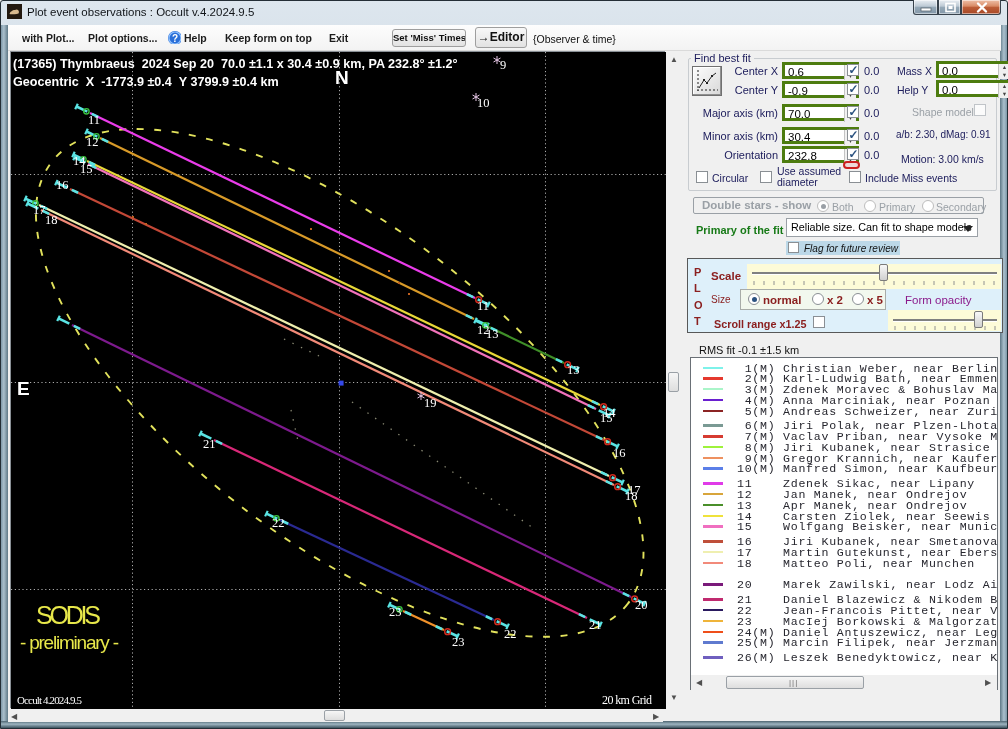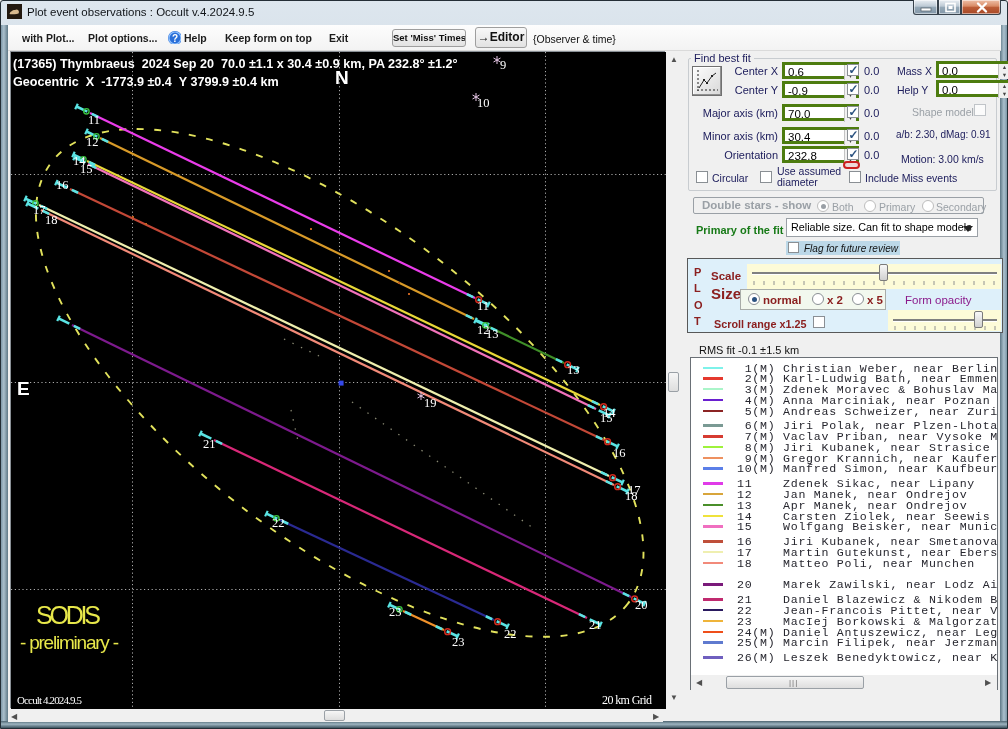--- a/index.html
+++ b/index.html
@@ -353,21 +353,21 @@
     <line x1="172" y1="0" x2="172" y2="4" stroke="#909090" stroke-width="1"></line>
     <line x1="182" y1="0" x2="182" y2="4" stroke="#909090" stroke-width="1"></line>
     <line x1="192" y1="0" x2="192" y2="4" stroke="#909090" stroke-width="1"></line>
     <line x1="202" y1="0" x2="202" y2="4" stroke="#909090" stroke-width="1"></line>
     <line x1="212" y1="0" x2="212" y2="4" stroke="#909090" stroke-width="1"></line>
     <line x1="222" y1="0" x2="222" y2="4" stroke="#909090" stroke-width="1"></line>
     <line x1="232" y1="0" x2="232" y2="4" stroke="#909090" stroke-width="1"></line>
     <line x1="242" y1="0" x2="242" y2="4" stroke="#909090" stroke-width="1"></line>
   </svg>
 <div class="abs" style="left:879px;top:264px;width:9px;height:17px;background:linear-gradient(#f8f8f8,#d0d0d0);border:1px solid #7a7a7a;border-radius:2px"></div>
-<div class="abs" style="left:711px;top:285px;font-size:15px;font-weight:bold;color:#8b2020">Size</div>
+<div class="abs" style="left:711px;top:294px;font-size:10px;font-weight:normal;color:#8b2020">Size</div>
 <div class="abs" style="left:740px;top:289px;width:146px;height:21px;background:#f2f8ee;border:1px solid #a8aca8"></div>
 <div class="radio sel" style="left:748px;top:293px"></div>
 <div class="abs" style="left:763px;top:294px;font-size:11.5px;font-weight:bold;color:#8b2020">normal</div>
 <div class="radio" style="left:812px;top:293px"></div>
 <div class="abs" style="left:827px;top:294px;font-size:11.5px;font-weight:bold;color:#8b2020">x 2</div>
 <div class="radio" style="left:852px;top:293px"></div>
 <div class="abs" style="left:867px;top:294px;font-size:11.5px;font-weight:bold;color:#8b2020">x 5</div>
 <div class="abs" style="left:905px;top:294px;font-size:11.5px;font-weight:normal;color:#8b1a8b">Form opacity</div>
 <div class="abs" style="left:714px;top:318px;font-size:10.8px;font-weight:bold;color:#8b2020">Scroll range x1.25</div>
 <div class="cb" style="left:813px;top:316px"></div>

